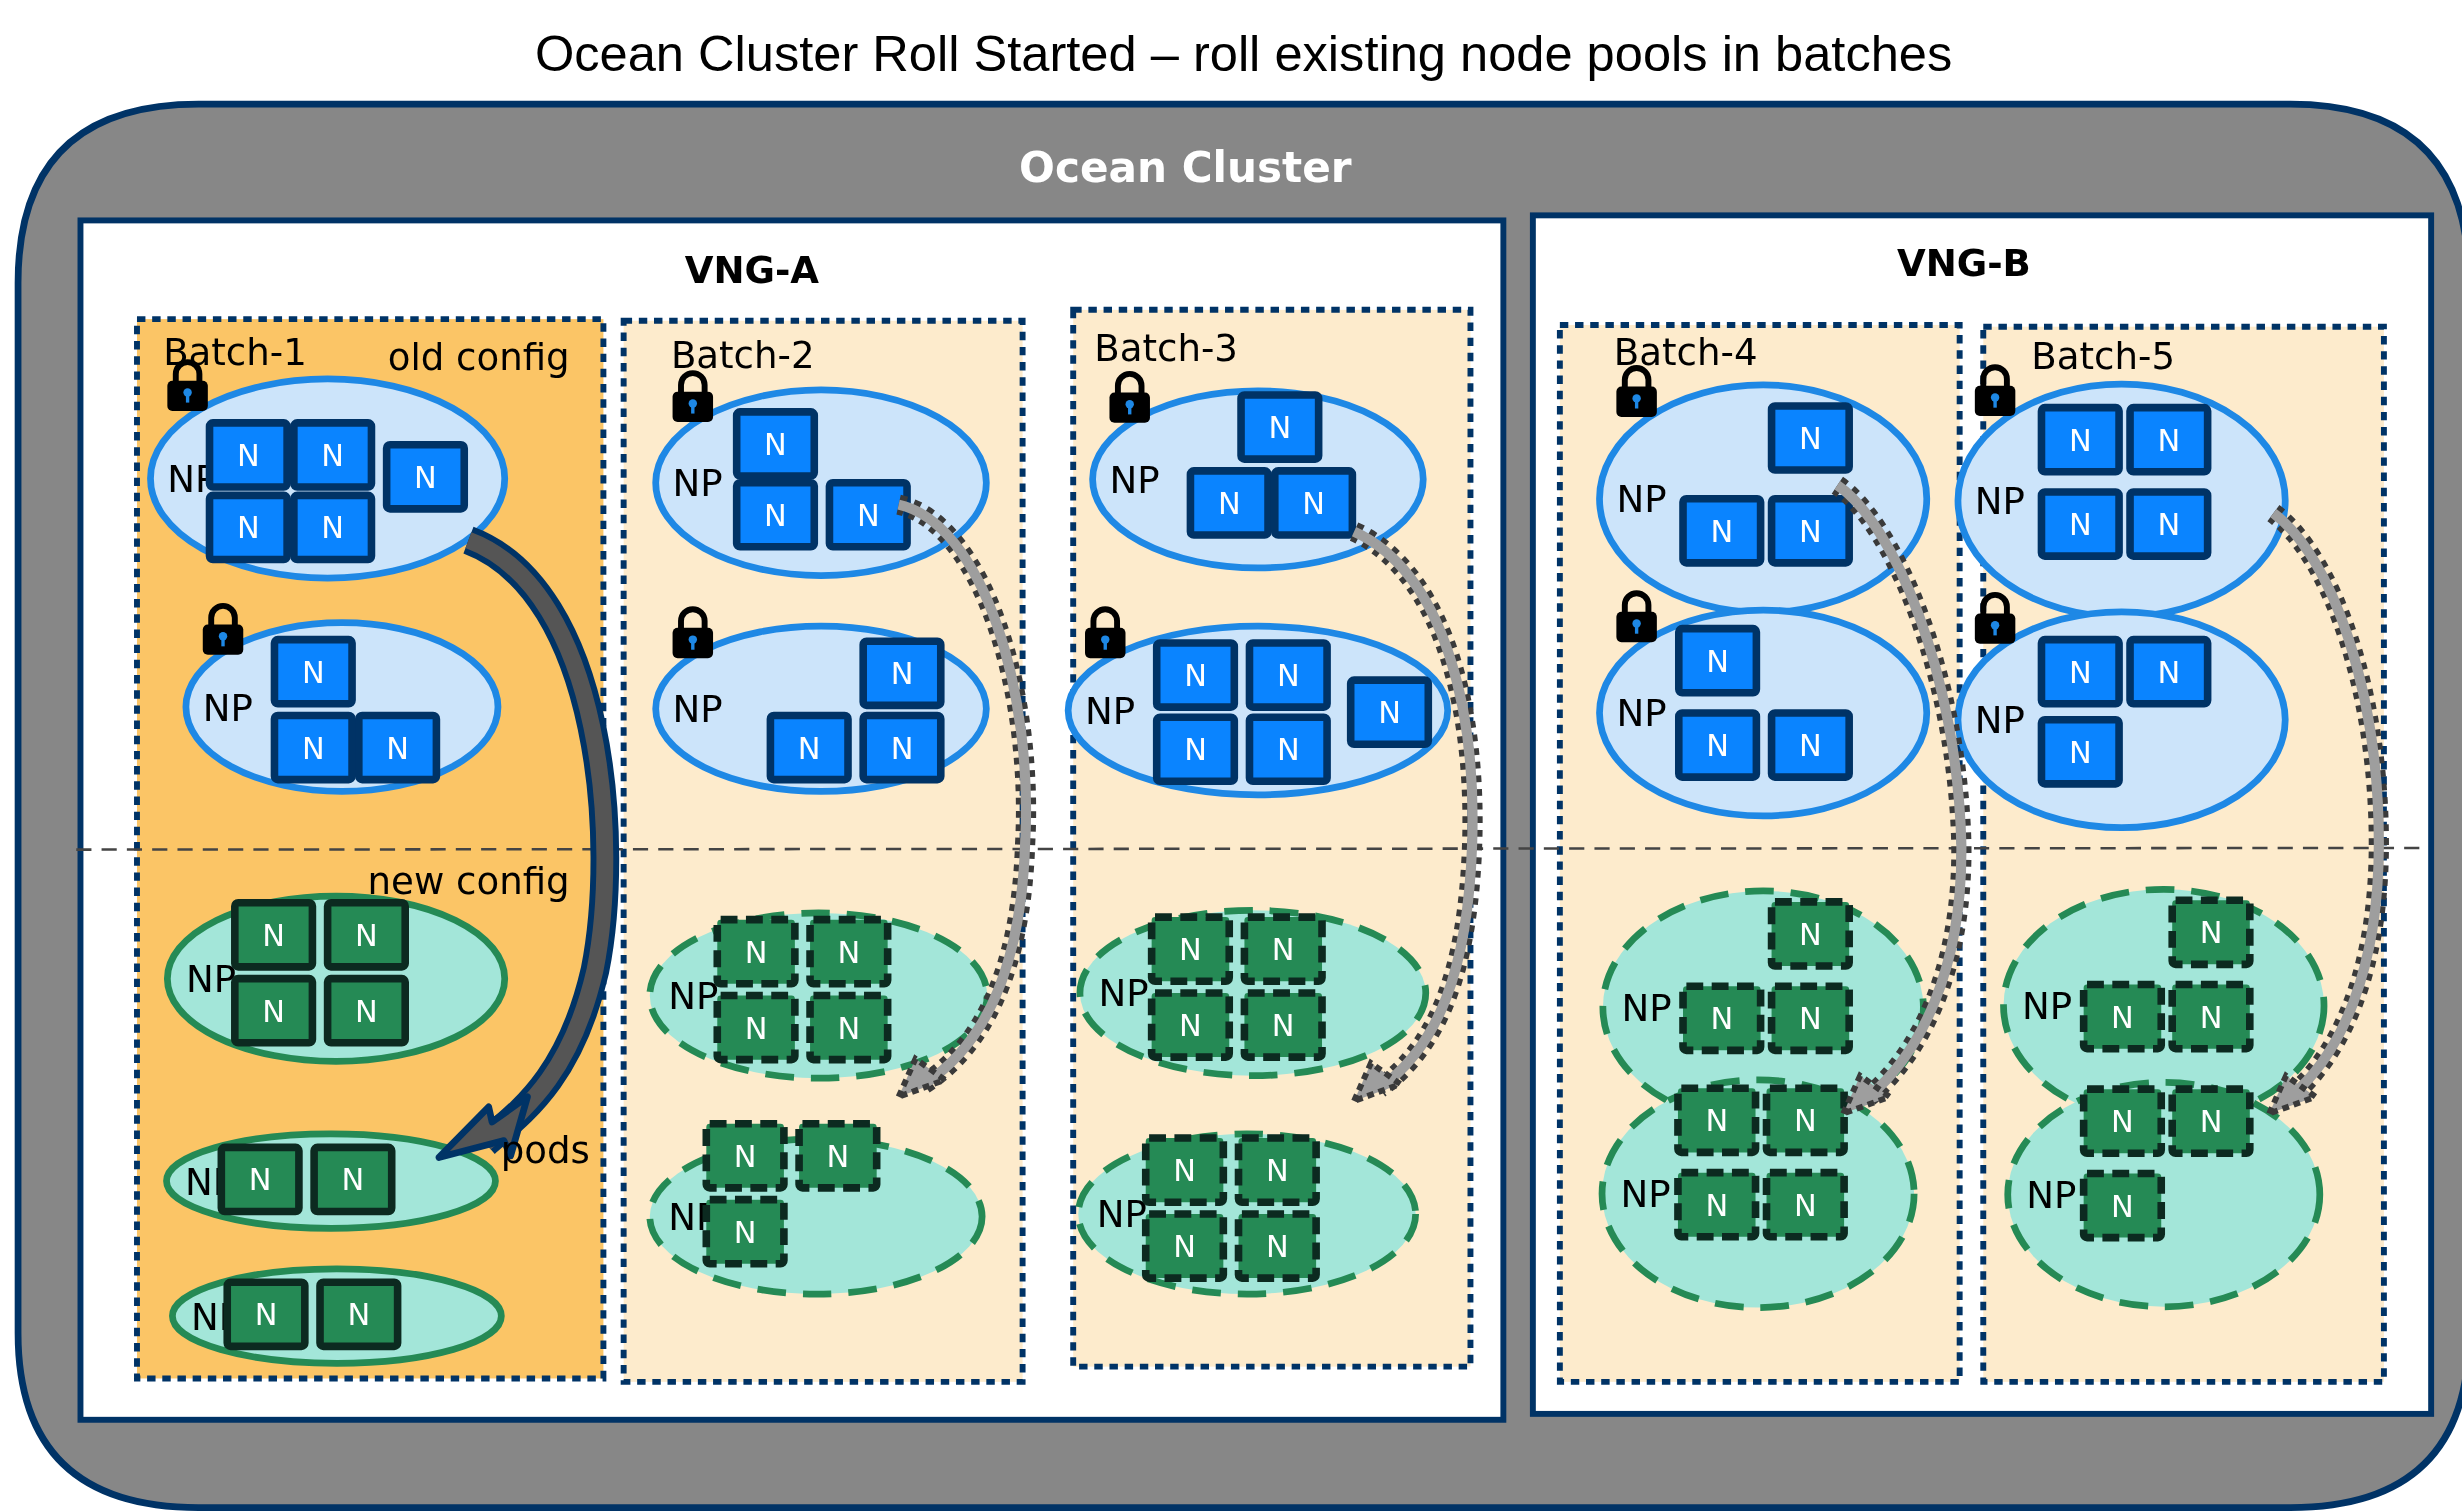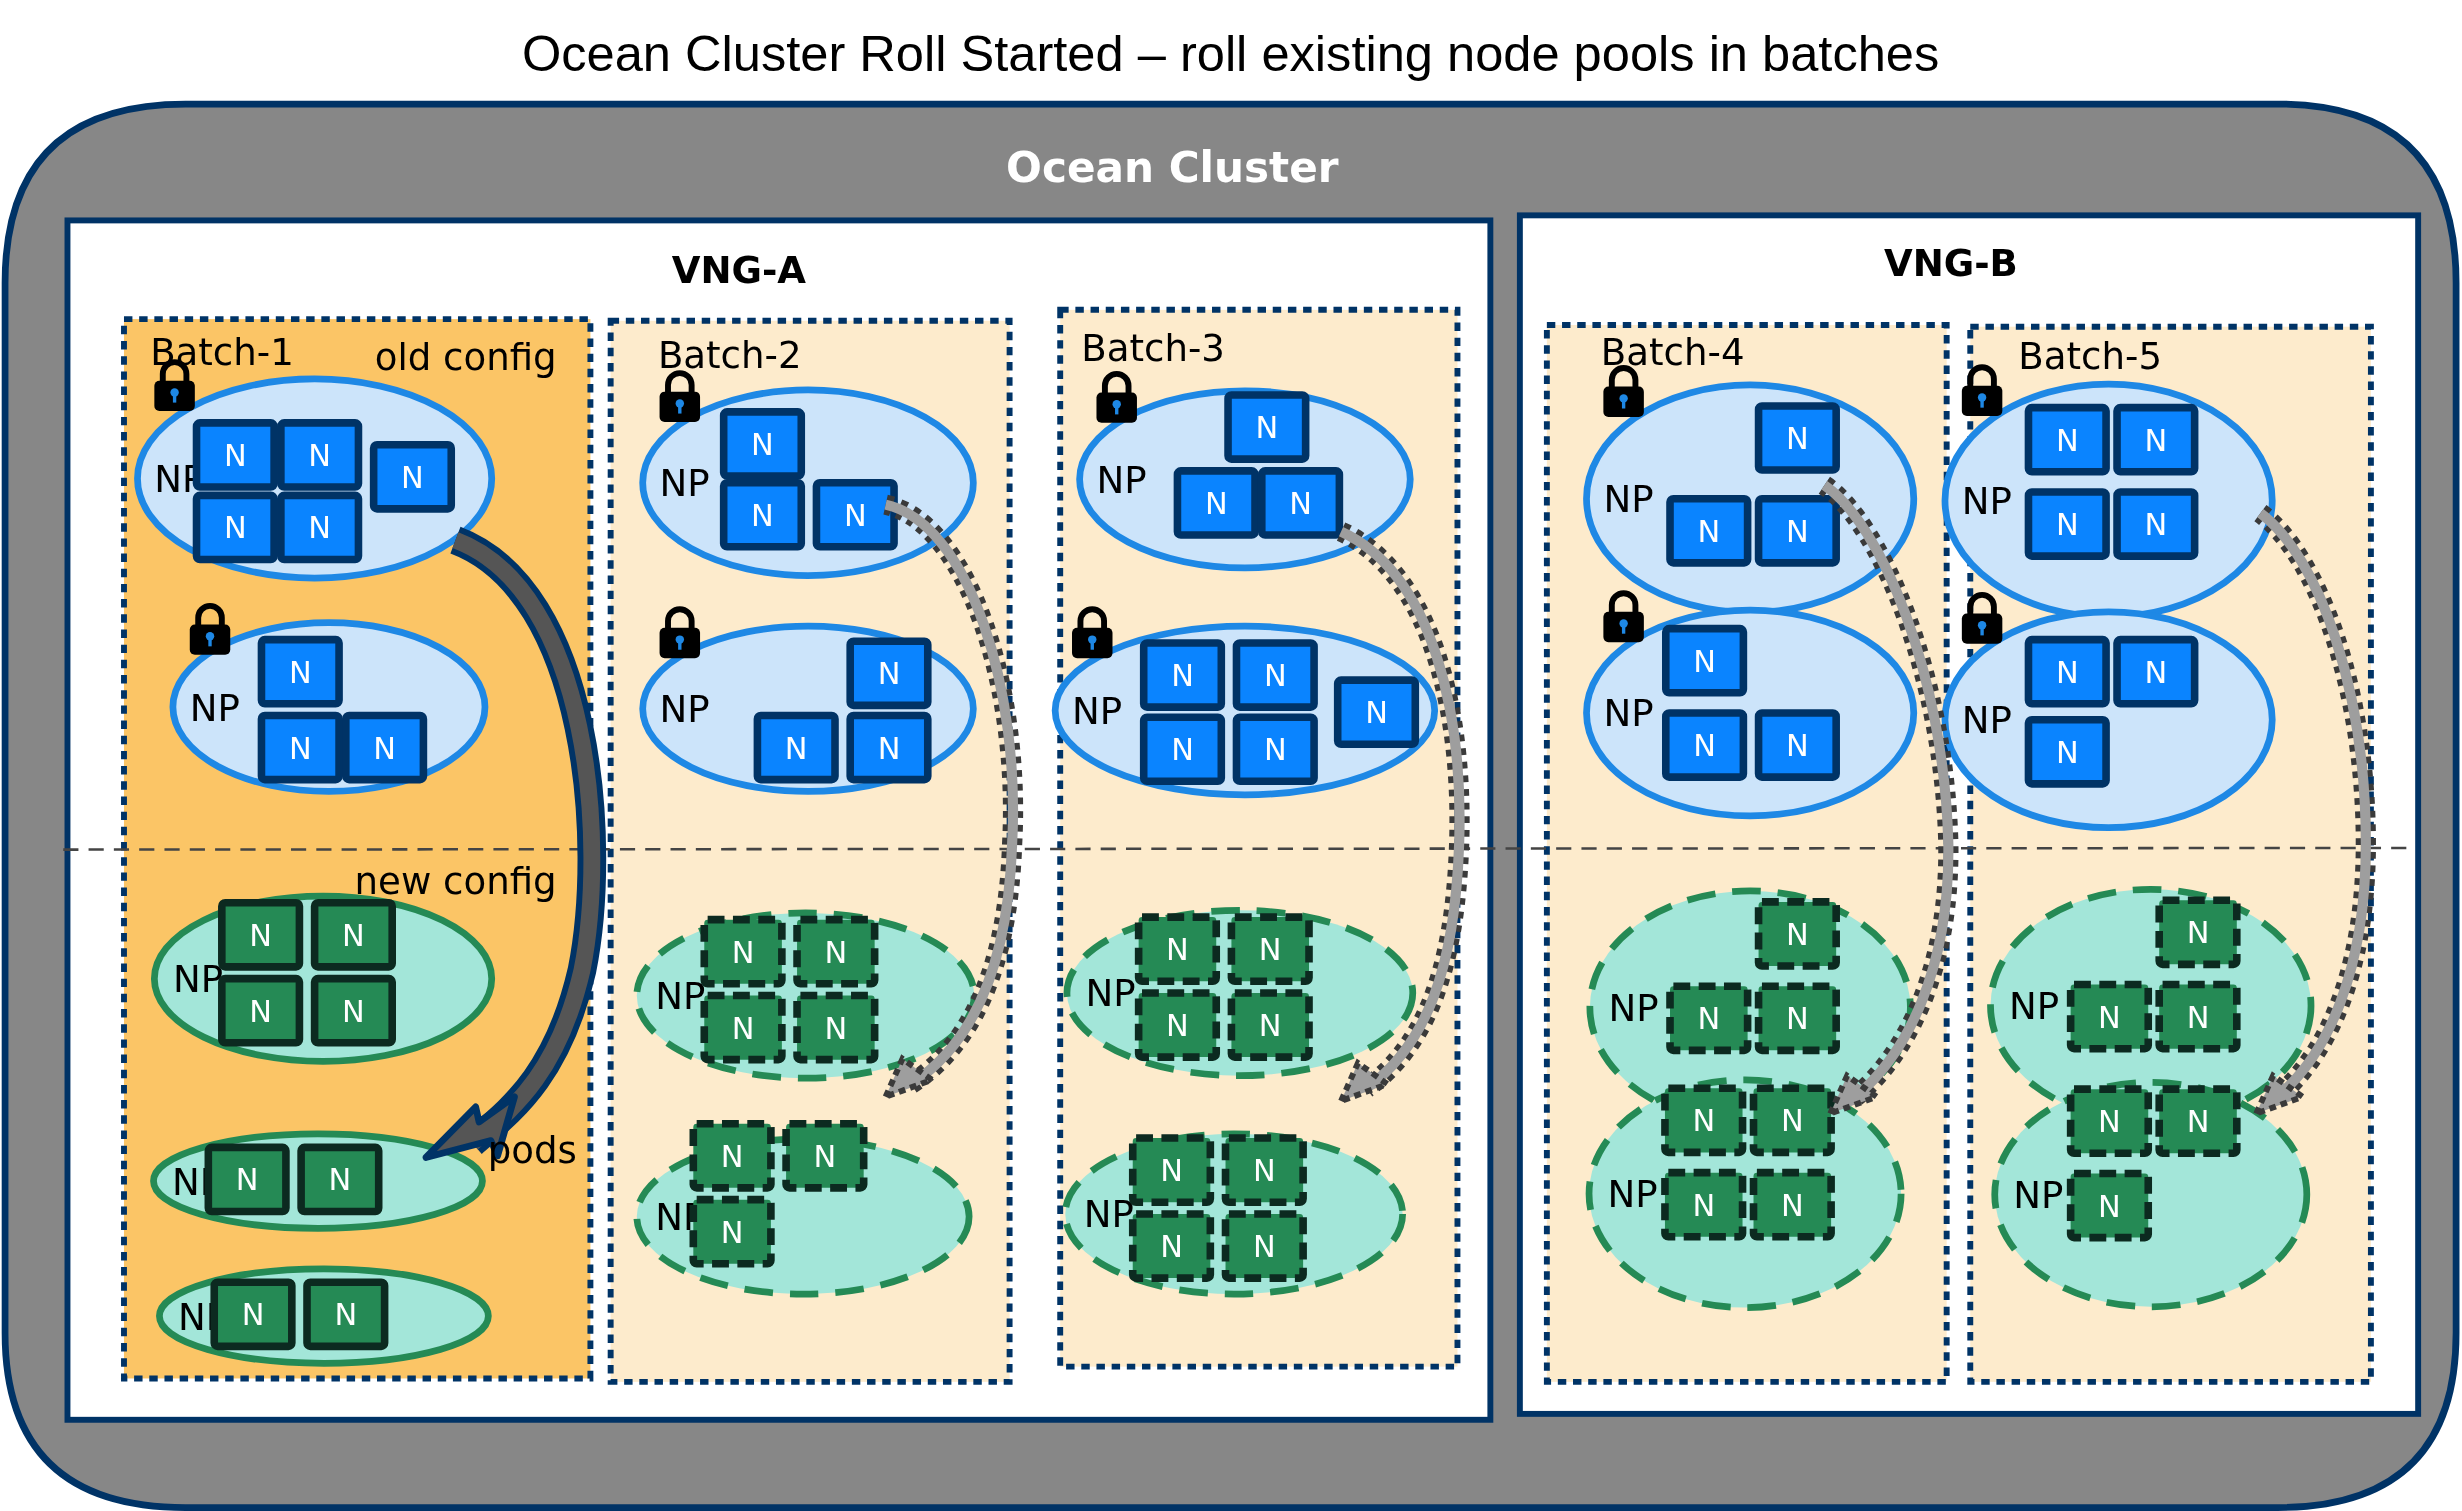--- a/index.html
+++ b/index.html
@@ -1,17 +1,17 @@
 <!DOCTYPE html>
 <html style="font-size:13.5px"><head>
 <meta charset="utf-8">
 <style>
   html,body{margin:0;padding:0;background:#ffffff;}
   body{width:2462px;height:1512px;overflow:hidden;font-family:"Liberation Sans",sans-serif;}
-  #stage{position:absolute;left:0;top:0;width:2272px;height:1512px;}
+  #stage{position:absolute;left:13px;top:0;width:2272px;height:1512px;}
   svg text{font-family:"DejaVu Sans",sans-serif;}
   .title{font-family:"Liberation Sans",sans-serif;font-size:60px;fill:#000;}
   .cluster-label{font-size:50px;font-weight:bold;fill:#ffffff;}
   .vng-label{font-size:44px;font-weight:bold;fill:#000;}
   .batch-label{font-size:44px;fill:#000;}
   .np-label{font-size:44px;fill:#000;}
   .node-label{font-size:36px;fill:#ffffff;}
   .note{font-size:44px;fill:#000;}
 </style>
 </head>

